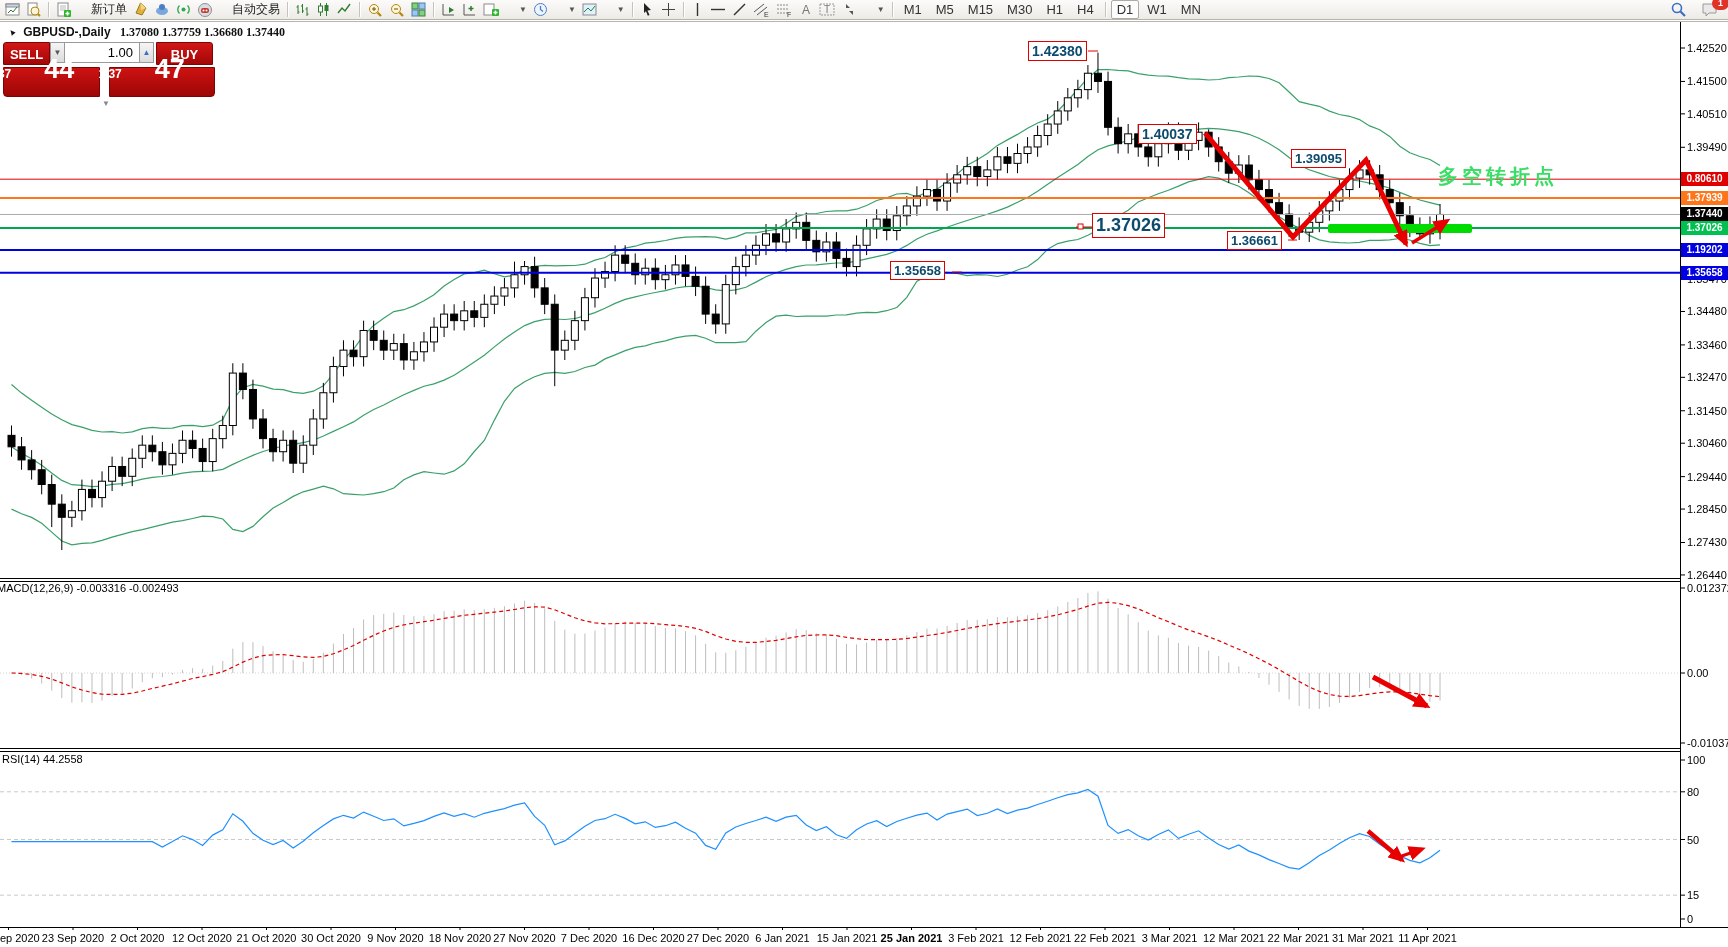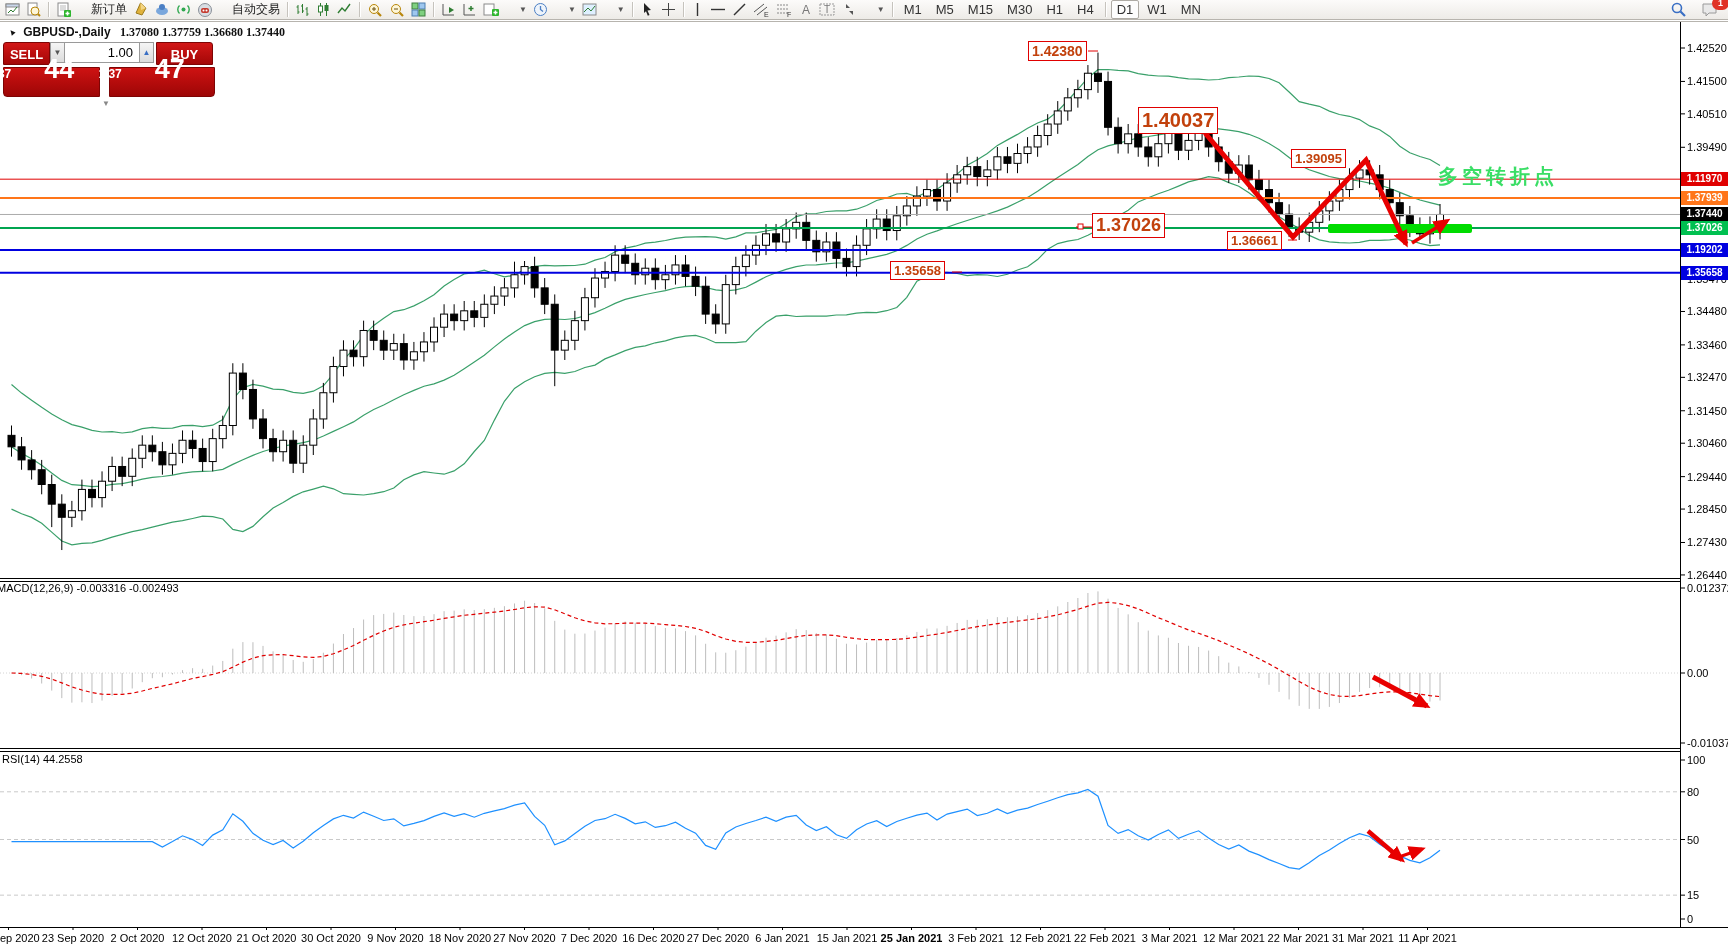--- a/index.html
+++ b/index.html
@@ -21,21 +21,21 @@
     background:#e03226;color:#fff;font:bold 9px/13px "Liberation Sans",sans-serif;text-align:center;padding:0 2px;}
   
   #plot{position:absolute;top:0;left:0;z-index:5;}
   .chart-title{position:absolute;left:6px;top:25px;z-index:20;font:bold 12px "Liberation Sans",sans-serif;color:#111;}
   .chart-title .tri{display:inline-block;transform:rotate(-40deg) scale(.7);margin-right:2px;}
   .tick{position:absolute;left:1687px;transform:translateY(-50%);font:11px "Liberation Sans",sans-serif;color:#000;z-index:10;white-space:nowrap;}
   .badge{position:absolute;left:1681px;width:47px;height:14px;z-index:12;color:#fff;
     font:bold 10px/14px "Liberation Sans",sans-serif;text-align:center;}
   .date{position:absolute;top:932px;transform:translateX(-50%);font:11px "Liberation Sans",sans-serif;color:#000;z-index:10;white-space:nowrap;}
   .ind-label{position:absolute;z-index:15;font:11px "Liberation Sans",sans-serif;color:#000;white-space:nowrap;}
-  .anno{position:absolute;z-index:25;background:#fff;border:1px solid #e00000;color:#c2410c;
+  .anno{position:absolute;z-index:25;background:#fff;border:1px solid #e00000;color:#0c4a6e;
     font-family:"Liberation Sans",sans-serif;font-weight:bold;padding:1px 3px;white-space:nowrap;}
   .cn-note{position:absolute;left:1438px;top:163px;z-index:25;color:#3ade66;
     font-size:20px;font-weight:bold;letter-spacing:4px;white-space:nowrap;}
   
   .ocp{position:absolute;left:3px;top:42px;width:212px;z-index:30;}
   .ocp-row1{display:flex;height:23px;}
   .ocp-sell,.ocp-buy{background:linear-gradient(#d21717,#a30707);color:#fff;font:bold 13px/23px "Liberation Sans",sans-serif;
     text-align:center;border:1px solid #7e0404;box-sizing:border-box;}
   .ocp-sell{width:47px;border-radius:3px 0 0 0;}
   .ocp-buy{width:57px;border-radius:0 3px 0 0;margin-left:2px;}
@@ -835,21 +835,21 @@
     <div class="tick" style="top: 279.029px;">1.35470</div>
     <div class="tick" style="top: 311.471px;">1.34480</div>
     <div class="tick" style="top: 344.896px;">1.33460</div>
     <div class="tick" style="top: 377.339px;">1.32470</div>
     <div class="tick" style="top: 410.764px;">1.31450</div>
     <div class="tick" style="top: 443.206px;">1.30460</div>
     <div class="tick" style="top: 476.632px;">1.29440</div>
     <div class="tick" style="top: 509.074px;">1.28450</div>
     <div class="tick" style="top: 542.499px;">1.27430</div>
     <div class="tick" style="top: 574.942px;">1.26440</div>
-    <div class="badge" style="top: 172.178px; background: rgb(224, 0, 0);">1.11970</div>
+    <div class="badge" style="top: 172.178px; background: rgb(224, 0, 0);">0.80610</div>
     <div class="badge" style="top: 191.119px; background: rgb(255, 117, 25);">1.37939</div>
     <div class="badge" style="top: 207.472px; background: rgb(0, 0, 0);">1.37440</div>
     <div class="badge" style="top: 221.038px; background: rgb(0, 192, 80);">1.37026</div>
     <div class="badge" style="top: 242.962px; background: rgb(0, 0, 224);">1.19202</div>
     <div class="badge" style="top: 265.868px; background: rgb(0, 0, 224);">1.35658</div>
     <div class="tick" style="top: 588px;">0.012372</div>
     <div class="tick" style="top: 673px;">0.00</div>
     <div class="tick" style="top: 743px;">-0.010374</div>
     <div class="tick" style="top: 760px;">100</div>
     <div class="tick" style="top: 791.8px;">80</div>
@@ -873,18 +873,18 @@
     <div class="date" style="left: 911.5px; font-weight: bold;">25 Jan 2021</div>
     <div class="date" style="left: 976px;">3 Feb 2021</div>
     <div class="date" style="left: 1040.5px;">12 Feb 2021</div>
     <div class="date" style="left: 1105px;">22 Feb 2021</div>
     <div class="date" style="left: 1169.5px;">3 Mar 2021</div>
     <div class="date" style="left: 1234px;">12 Mar 2021</div>
     <div class="date" style="left: 1298.5px;">22 Mar 2021</div>
     <div class="date" style="left: 1363px;">31 Mar 2021</div>
     <div class="date" style="left: 1427.5px;">11 Apr 2021</div>
     <div class="anno" style="left: 1028px; top: 41px; font-size: 14px;">1.42380</div>
-    <div class="anno" style="left: 1138px; top: 107px; font-size: 20px;">1.40037</div>
+    <div class="anno" style="left: 1138px; top: 124px; font-size: 14px;">1.40037</div>
     <div class="anno" style="left: 1291px; top: 149px; font-size: 13px;">1.39095</div>
     <div class="anno" style="left: 1092px; top: 213px; font-size: 18px;">1.37026</div>
     <div class="anno" style="left: 1227px; top: 231px; font-size: 13px;">1.36661</div>
     <div class="anno" style="left: 890px; top: 261px; font-size: 13px;">1.35658</div>
   </div>
 
 </body></html>

